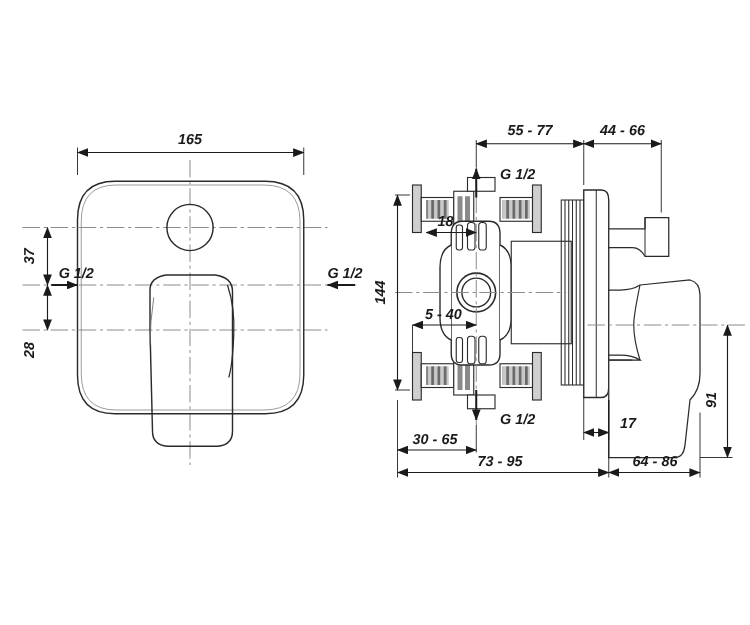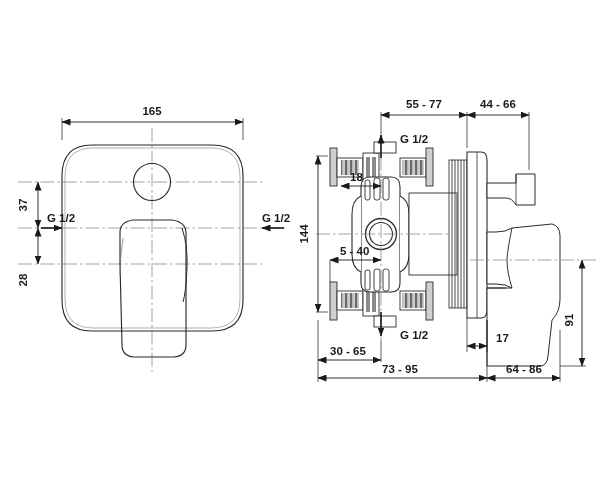--- a/index.html
+++ b/index.html
@@ -2,21 +2,21 @@
 <html><head>
 <meta charset="utf-8">
 <title>Technical Drawing</title>
 <style>
   html,body{margin:0;padding:0;background:#ffffff;}
   body{
     font-family:"Liberation Sans", sans-serif;
     width:600px;height:500px;overflow:hidden;position:relative;
     color:#000;
   }
-  #sheet{position:absolute;left:0;top:0;width:508px;height:500px;background:#fff;}
+  #sheet{position:absolute;left:0;top:0;width:508px;height:500px;background:#fff;font-style:italic;}
   svg{display:block;}
   .dimtext{
     font-family:"Liberation Sans", sans-serif;
     font-size:11.5px;
     font-weight:700;
     fill:#1a1a1a;
   }
 </style>
 </head>
 <body>

